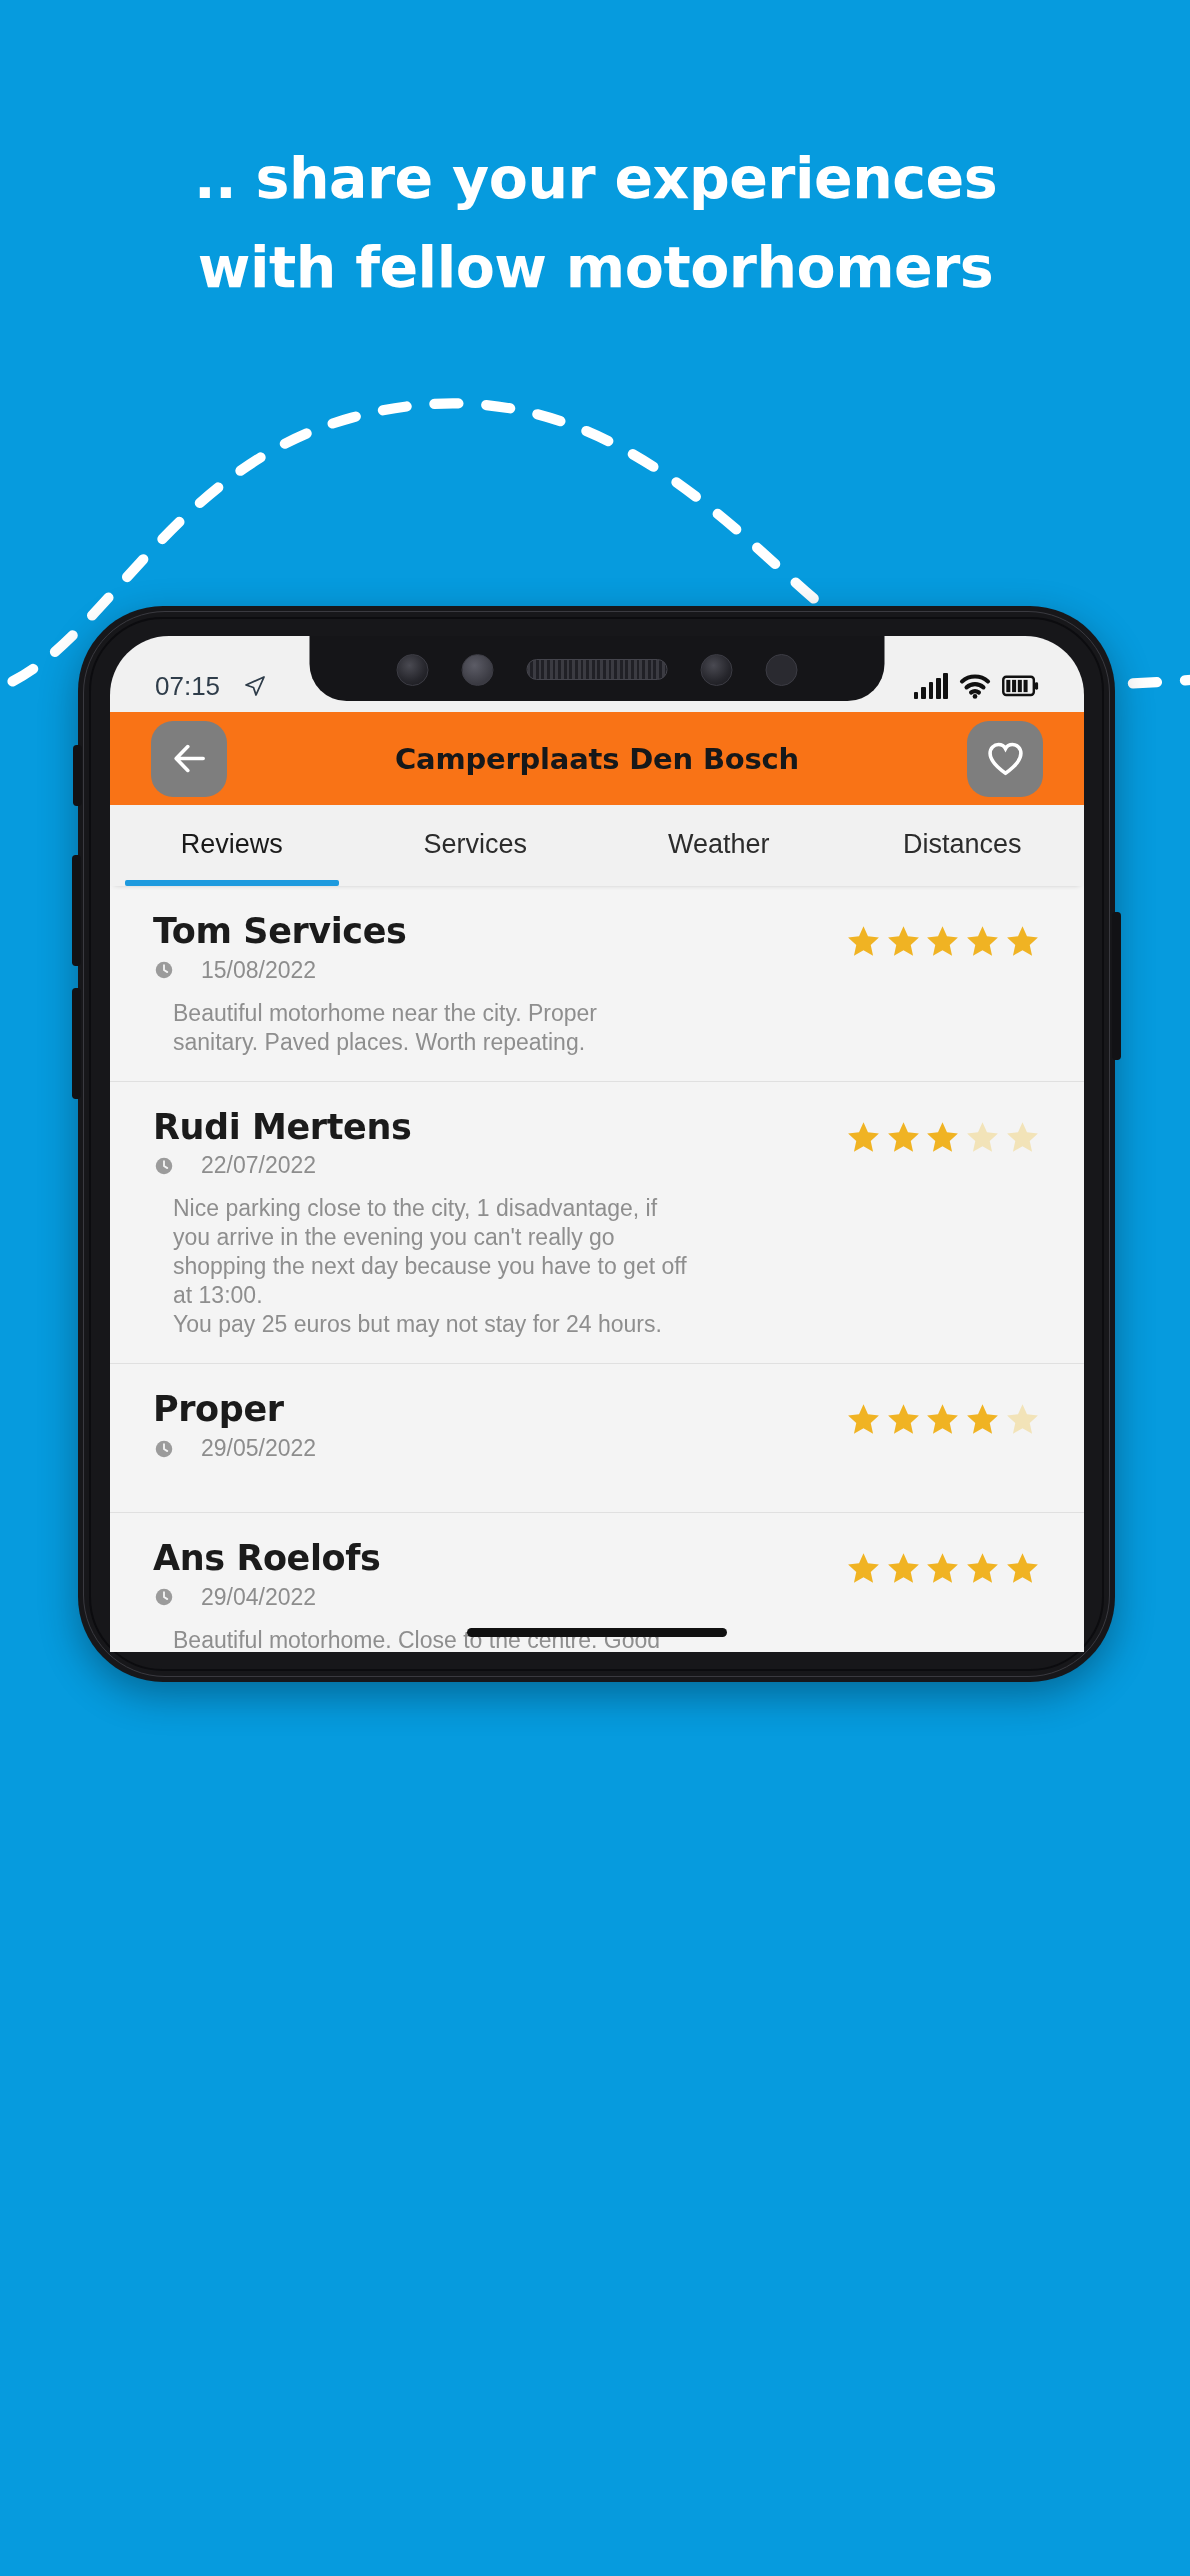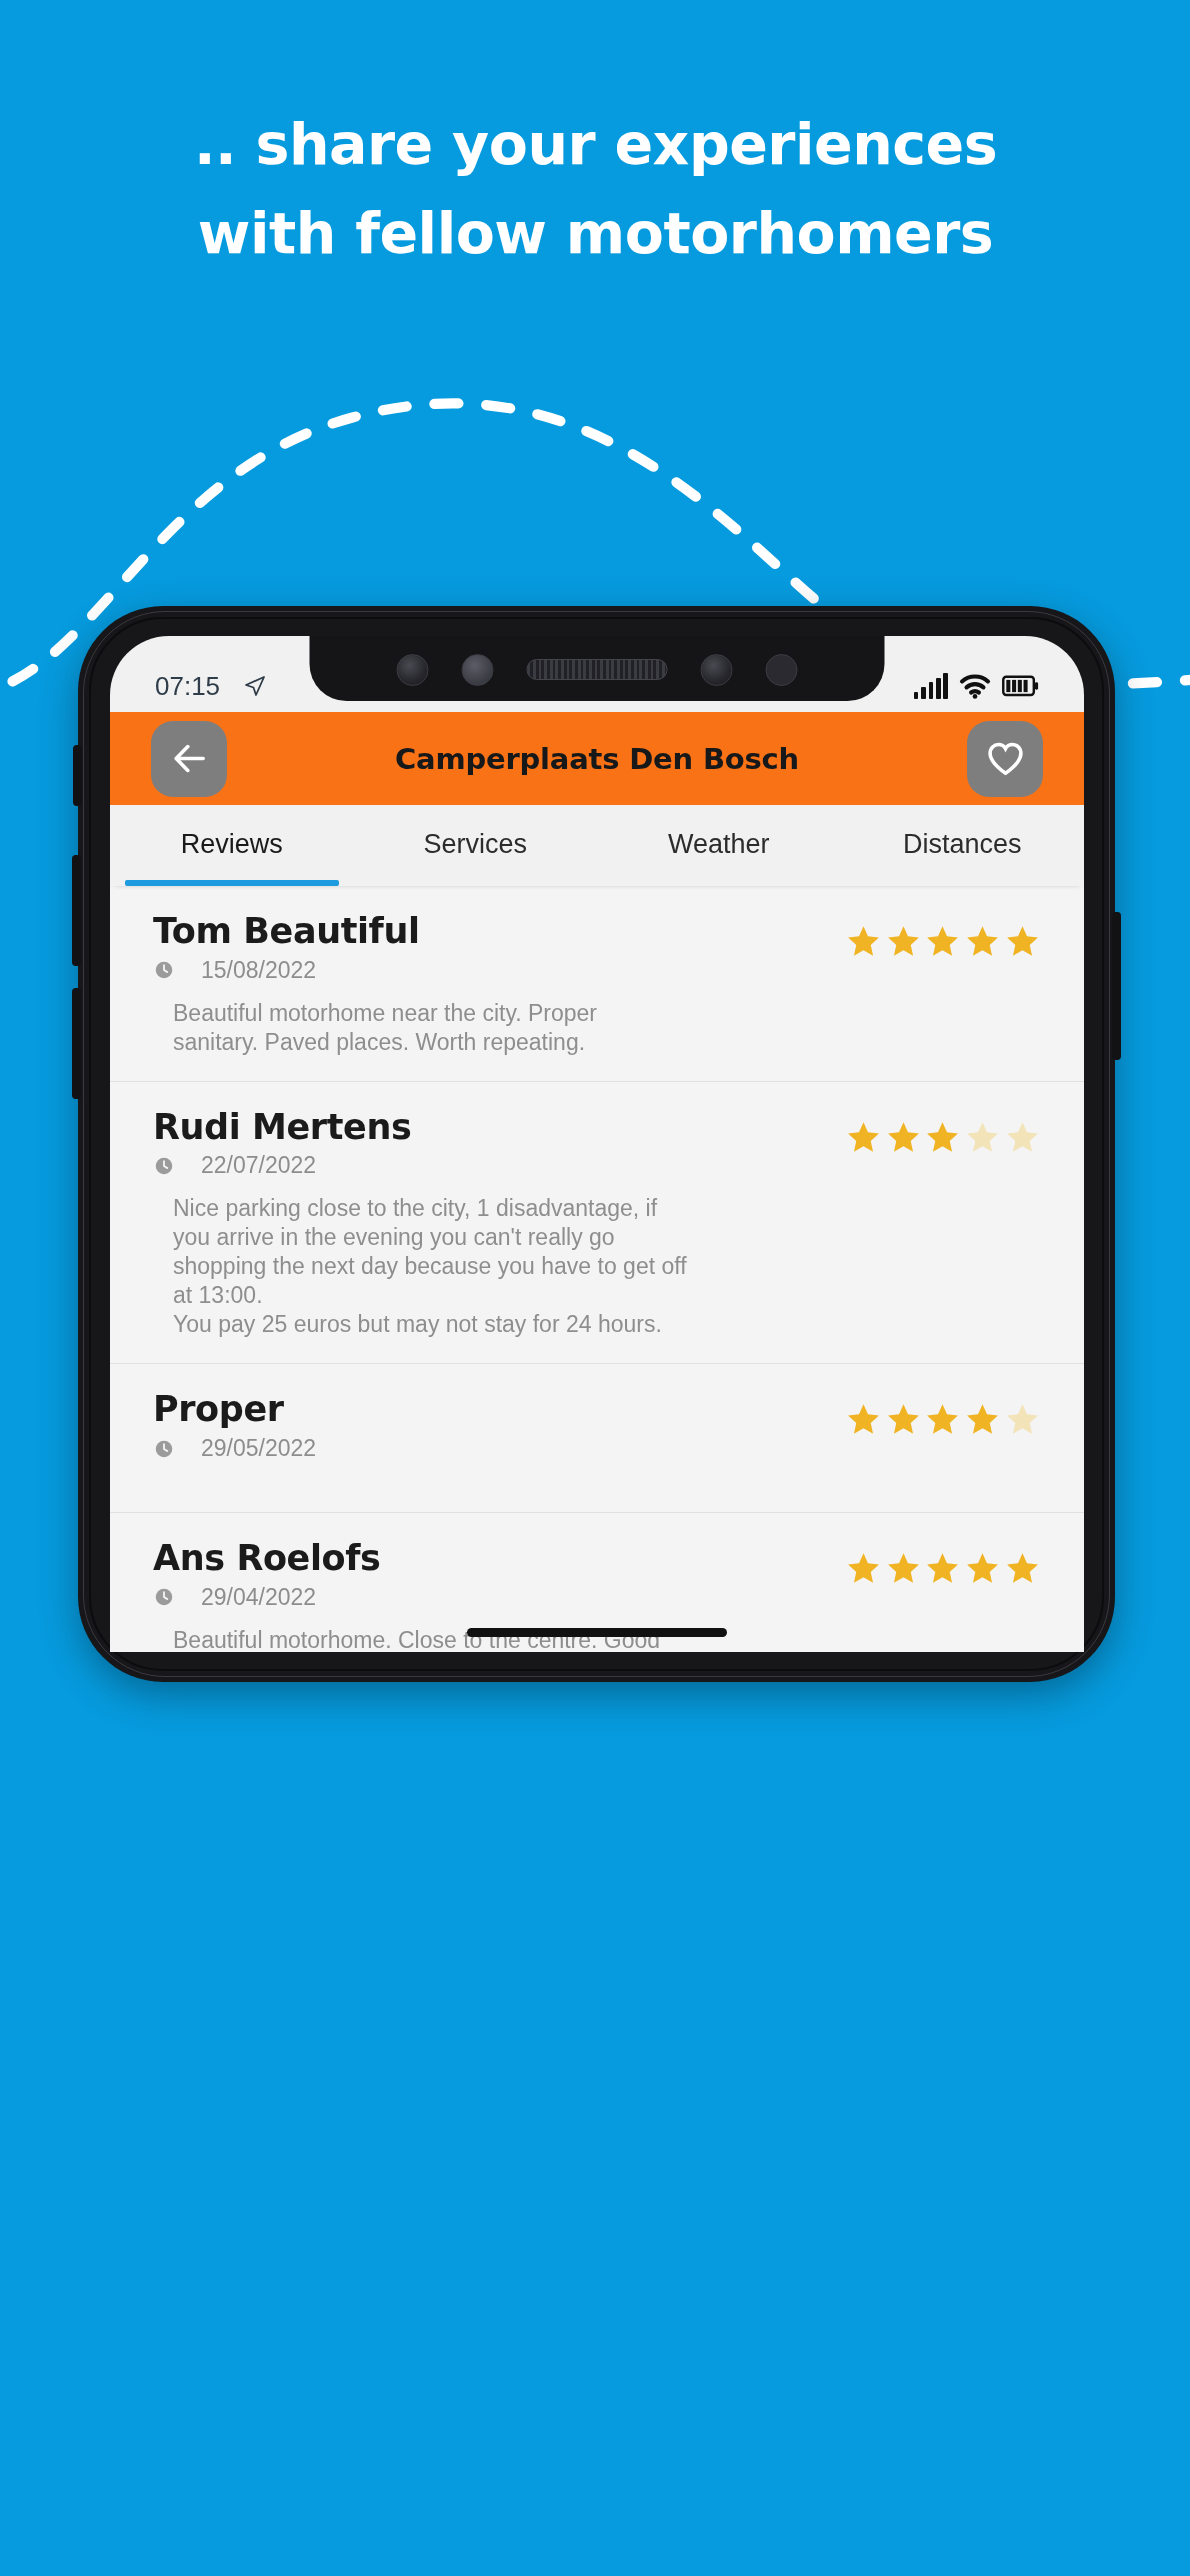--- a/index.html
+++ b/index.html
@@ -6,21 +6,21 @@
   html,body { width:1191px; height:2576px; overflow:hidden; }
   body {
     background:#069BDE;
     font-family:"Liberation Sans", sans-serif;
     position:relative;
   }
 
   
   .headline {
     position:absolute;
-    top:100px; left:0; right:0;
+    top:134px; left:0; right:0;
     text-align:center;
     color:#ffffff;
     font-family:"DejaVu Sans", sans-serif;
     font-size:57px;
     font-weight:700;
     line-height:89px;
     letter-spacing:-0.5px;
   }
   .headline div { white-space:nowrap; }
 
@@ -263,21 +263,21 @@
       <div class="tab"><span>Services</span></div>
       <div class="tab"><span>Weather</span></div>
       <div class="tab"><span>Distances</span></div>
     </div>
 
     <div class="reviews">
 
       <div class="review">
         <div class="rev-top">
           <div class="rev-meta">
-            <div class="rev-name">Tom  Beautiful</div>
+            <div class="rev-name">Tom  Services</div>
             <div class="rev-date">
               <svg width="22" height="22" viewBox="0 0 24 24">
                 <circle cx="12" cy="12" r="9" fill="#9b9b9b"></circle>
                 <path d="M12 6.8 V12 L15.6 14.3" fill="none" stroke="#f4f4f4" stroke-width="2" stroke-linecap="round"></path>
               </svg>
               <span>15/08/2022</span>
             </div>
           </div>
           <div class="stars">
               <svg width="37" height="37" viewBox="0 0 24 24">

